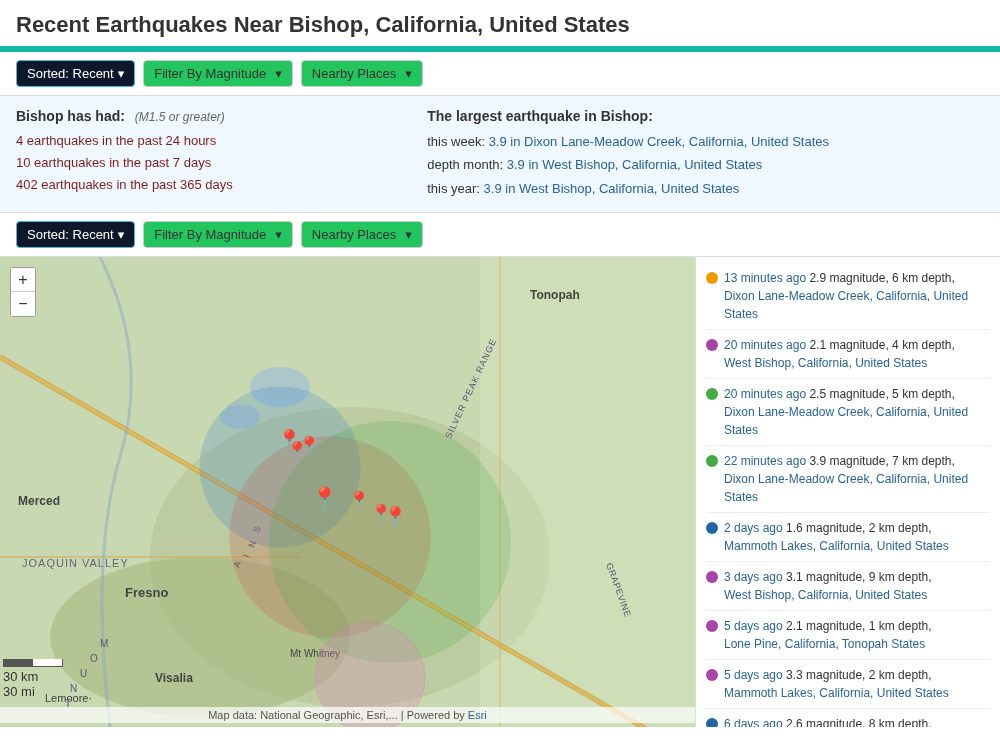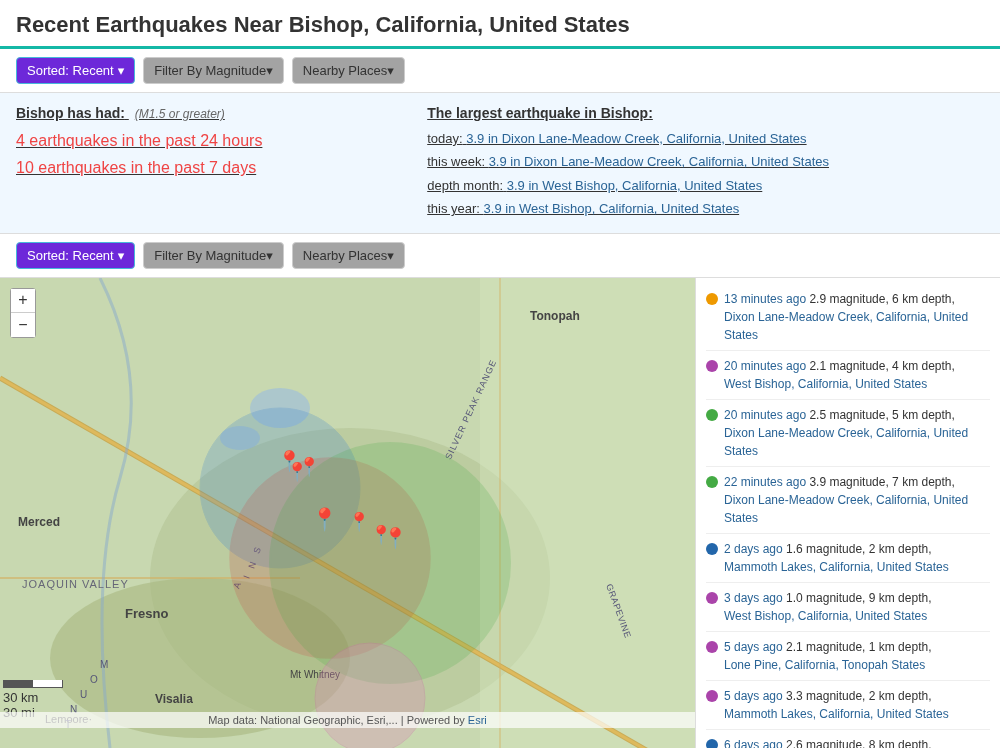--- a/index.html
+++ b/index.html
@@ -2,87 +2,86 @@
 <html><head>
   <meta charset="utf-8">
   <style>
     * { box-sizing: border-box; margin: 0; padding: 0; }
     body { font-family: Arial, sans-serif; font-size: 13px; color: #333; background: #fff; width: 1000px; }
 
     .page-title {
       font-size: 22px;
       font-weight: bold;
       padding: 12px 16px 8px;
-      border-bottom: 3px solid #14b8a6;
+      border-bottom: 6px solid #14b8a6;
     }
 
     .toolbar {
       display: flex;
       align-items: center;
       gap: 8px;
       padding: 8px 16px;
       border-bottom: 1px solid #ddd;
     }
 
     .btn-sorted {
-      background: #6d28d9;
+      background: #0f172a;
       color: #fff;
       border: 1px solid #46b8da;
       border-radius: 4px;
       padding: 5px 10px;
       cursor: pointer;
       font-size: 13px;
       display: flex;
       align-items: center;
       gap: 4px;
     }
 
     .btn-filter {
-      background: #a3a3a3;
+      background: #22c55e;
       color: #333;
       border: 1px solid #ccc;
       border-radius: 4px;
       padding: 5px 10px;
       cursor: pointer;
       font-size: 13px;
       display: flex;
       align-items: center;
-      gap: 0;
+      gap: 9px;
     }
 
     .stats-panel {
       display: flex;
       padding: 12px 16px;
       background: #f0f8ff;
       border-bottom: 1px solid #ddd;
       gap: 40px;
-      text-decoration: underline;
     }
 
     .stats-left { flex: 1; }
     .stats-right { flex: 1.5; }
 
     .stats-title {
       font-size: 14px;
       font-weight: bold;
       margin-bottom: 6px;
     }
 
     .stats-subtitle {
       font-style: italic;
       font-weight: normal;
       font-size: 12px;
       color: #666;
       margin-left: 6px;
     }
 
     .stats-item {
-      color: #ef4444;
+      color: #7f1d1d;
       line-height: 1.7;
-      font-size: 16px;
+      font-size: 13px;
     }
 
     .largest-item {
       line-height: 1.8;
       font-size: 13px;
     }
 
     .largest-label {
       color: #333;
     }
@@ -166,21 +165,21 @@
       width: 60px;
       height: 8px;
       border: 1px solid #555;
       border-top: none;
       background: linear-gradient(to right, #555 50%, #fff 50%);
       margin-bottom: 2px;
     }
 
     .map-attribution {
       position: absolute;
-      bottom: 20px;
+      bottom: 4px;
       left: 0;
       right: 0;
       text-align: center;
       font-size: 11px;
       color: #555;
       background: rgba(255,255,255,0.7);
       padding: 2px;
     }
 
     .map-attribution a { color: #2a6496; text-decoration: none; }
@@ -255,27 +254,24 @@
 </div>
 
 <div class="stats-panel">
   <div class="stats-left">
     <div class="stats-title">
       <span>Bishop has had:</span>
       <span class="stats-subtitle">(M1.5 or greater)</span>
     </div>
     <div class="stats-item">4 earthquakes in the past 24 hours</div>
     <div class="stats-item">10 earthquakes in the past 7 days</div>
+    <div class="stats-item">402 earthquakes in the past 365 days</div>
   </div>
   <div class="stats-right">
     <div class="stats-title">The largest earthquake in Bishop:</div>
-    <div class="largest-item">
-      <span class="largest-label">today:</span>
-      <a href="#" class="eq-link">3.9 in Dixon Lane-Meadow Creek, California, United States</a>
-    </div>
     <div class="largest-item">
       <span class="largest-label">this week:</span>
       <a href="#" class="eq-link">3.9 in Dixon Lane-Meadow Creek, California, United States</a>
     </div>
     <div class="largest-item">
       <span class="largest-label">depth month:</span>
       <a href="#" class="eq-link">3.9 in West Bishop, California, United States</a>
     </div>
     <div class="largest-item">
       <span class="largest-label">this year:</span>
@@ -393,21 +389,21 @@
       <div class="eq-list-item">
         <div class="eq-dot" style="background: rgb(68, 170, 68);"></div>
         <div class="eq-info"><a href="#" class="eq-time-link">22 minutes ago</a><span class="eq-details"> 3.9 magnitude, 7 km depth, </span><br><a href="#" class="eq-location">Dixon Lane-Meadow Creek, California, United States</a></div>
       </div>
       <div class="eq-list-item">
         <div class="eq-dot" style="background: rgb(34, 102, 170);"></div>
         <div class="eq-info"><a href="#" class="eq-time-link">2 days ago</a><span class="eq-details"> 1.6 magnitude, 2 km depth, </span><br><a href="#" class="eq-location">Mammoth Lakes, California, United States</a></div>
       </div>
       <div class="eq-list-item">
         <div class="eq-dot" style="background: rgb(170, 68, 170);"></div>
-        <div class="eq-info"><a href="#" class="eq-time-link">3 days ago</a><span class="eq-details"> 1.0 magnitude, 9 km depth, </span><br><a href="#" class="eq-location">West Bishop, California, United States</a></div>
+        <div class="eq-info"><a href="#" class="eq-time-link">3 days ago</a><span class="eq-details"> 3.1 magnitude, 9 km depth, </span><br><a href="#" class="eq-location">West Bishop, California, United States</a></div>
       </div>
       <div class="eq-list-item">
         <div class="eq-dot" style="background: rgb(170, 68, 170);"></div>
         <div class="eq-info"><a href="#" class="eq-time-link">5 days ago</a><span class="eq-details"> 2.1 magnitude, 1 km depth, </span><br><a href="#" class="eq-location">Lone Pine, California, Tonopah States</a></div>
       </div>
       <div class="eq-list-item">
         <div class="eq-dot" style="background: rgb(170, 68, 170);"></div>
         <div class="eq-info"><a href="#" class="eq-time-link">5 days ago</a><span class="eq-details"> 3.3 magnitude, 2 km depth, </span><br><a href="#" class="eq-location">Mammoth Lakes, California, United States</a></div>
       </div>
       <div class="eq-list-item">

